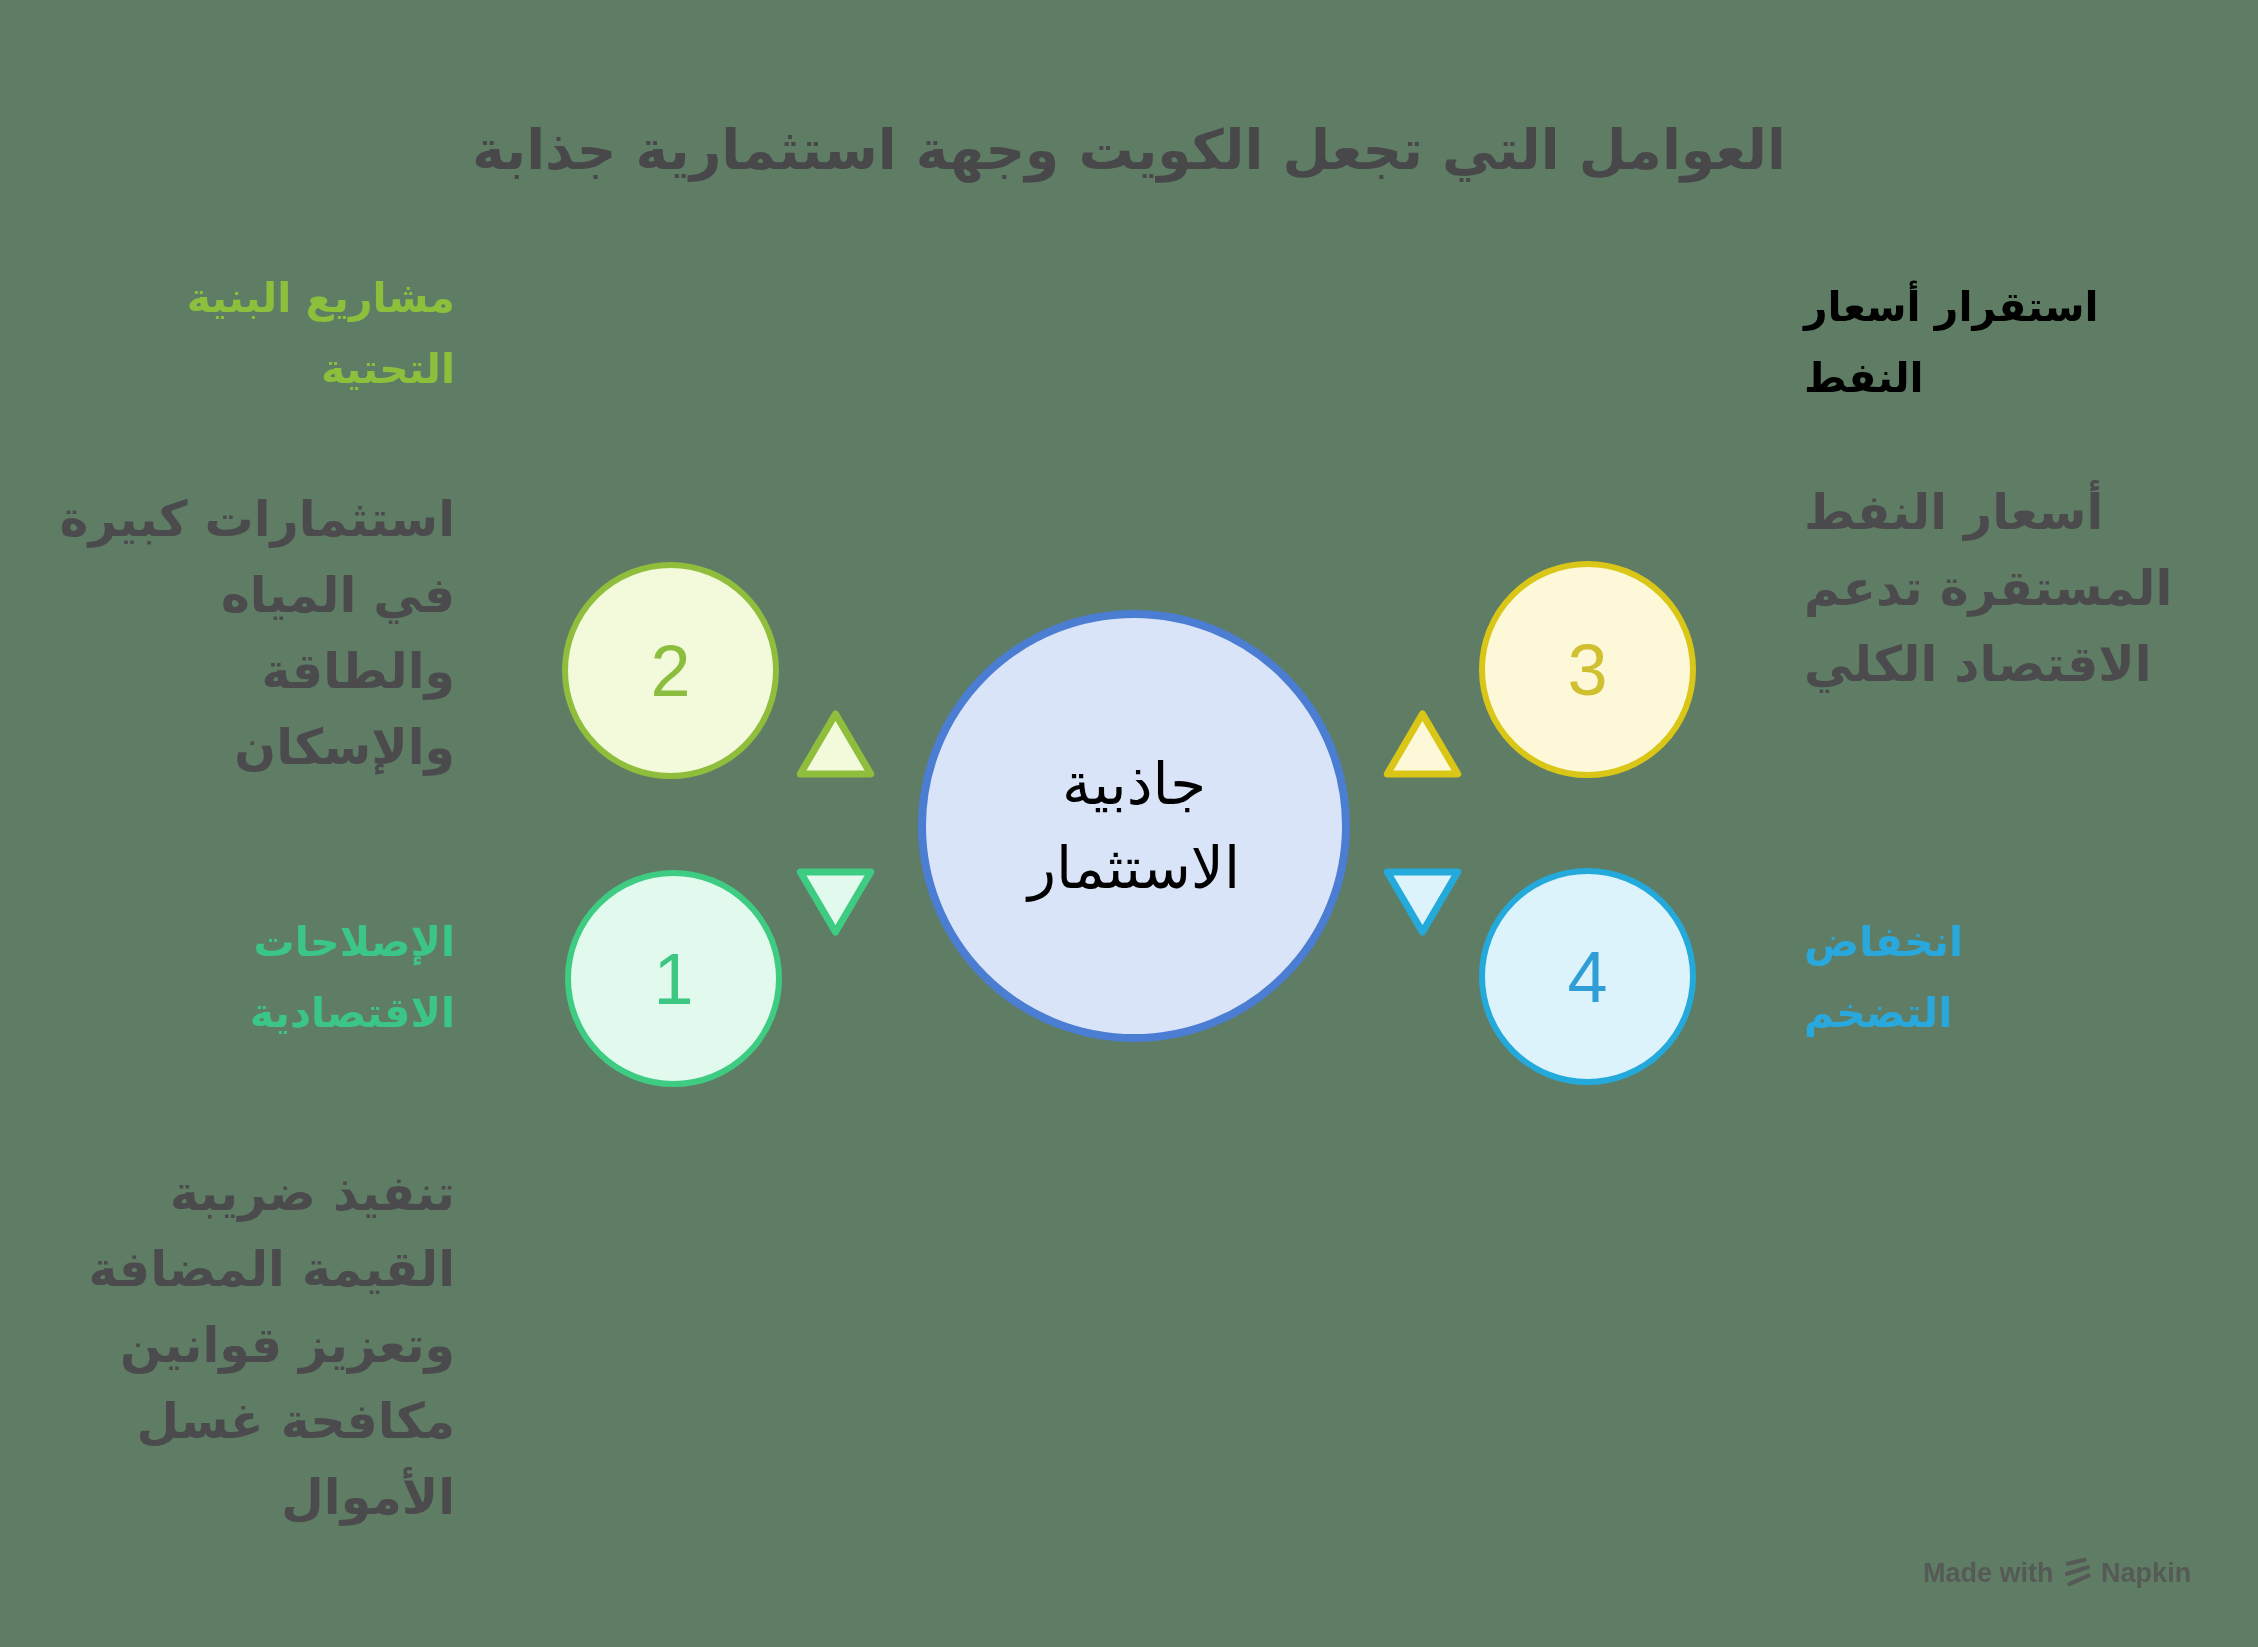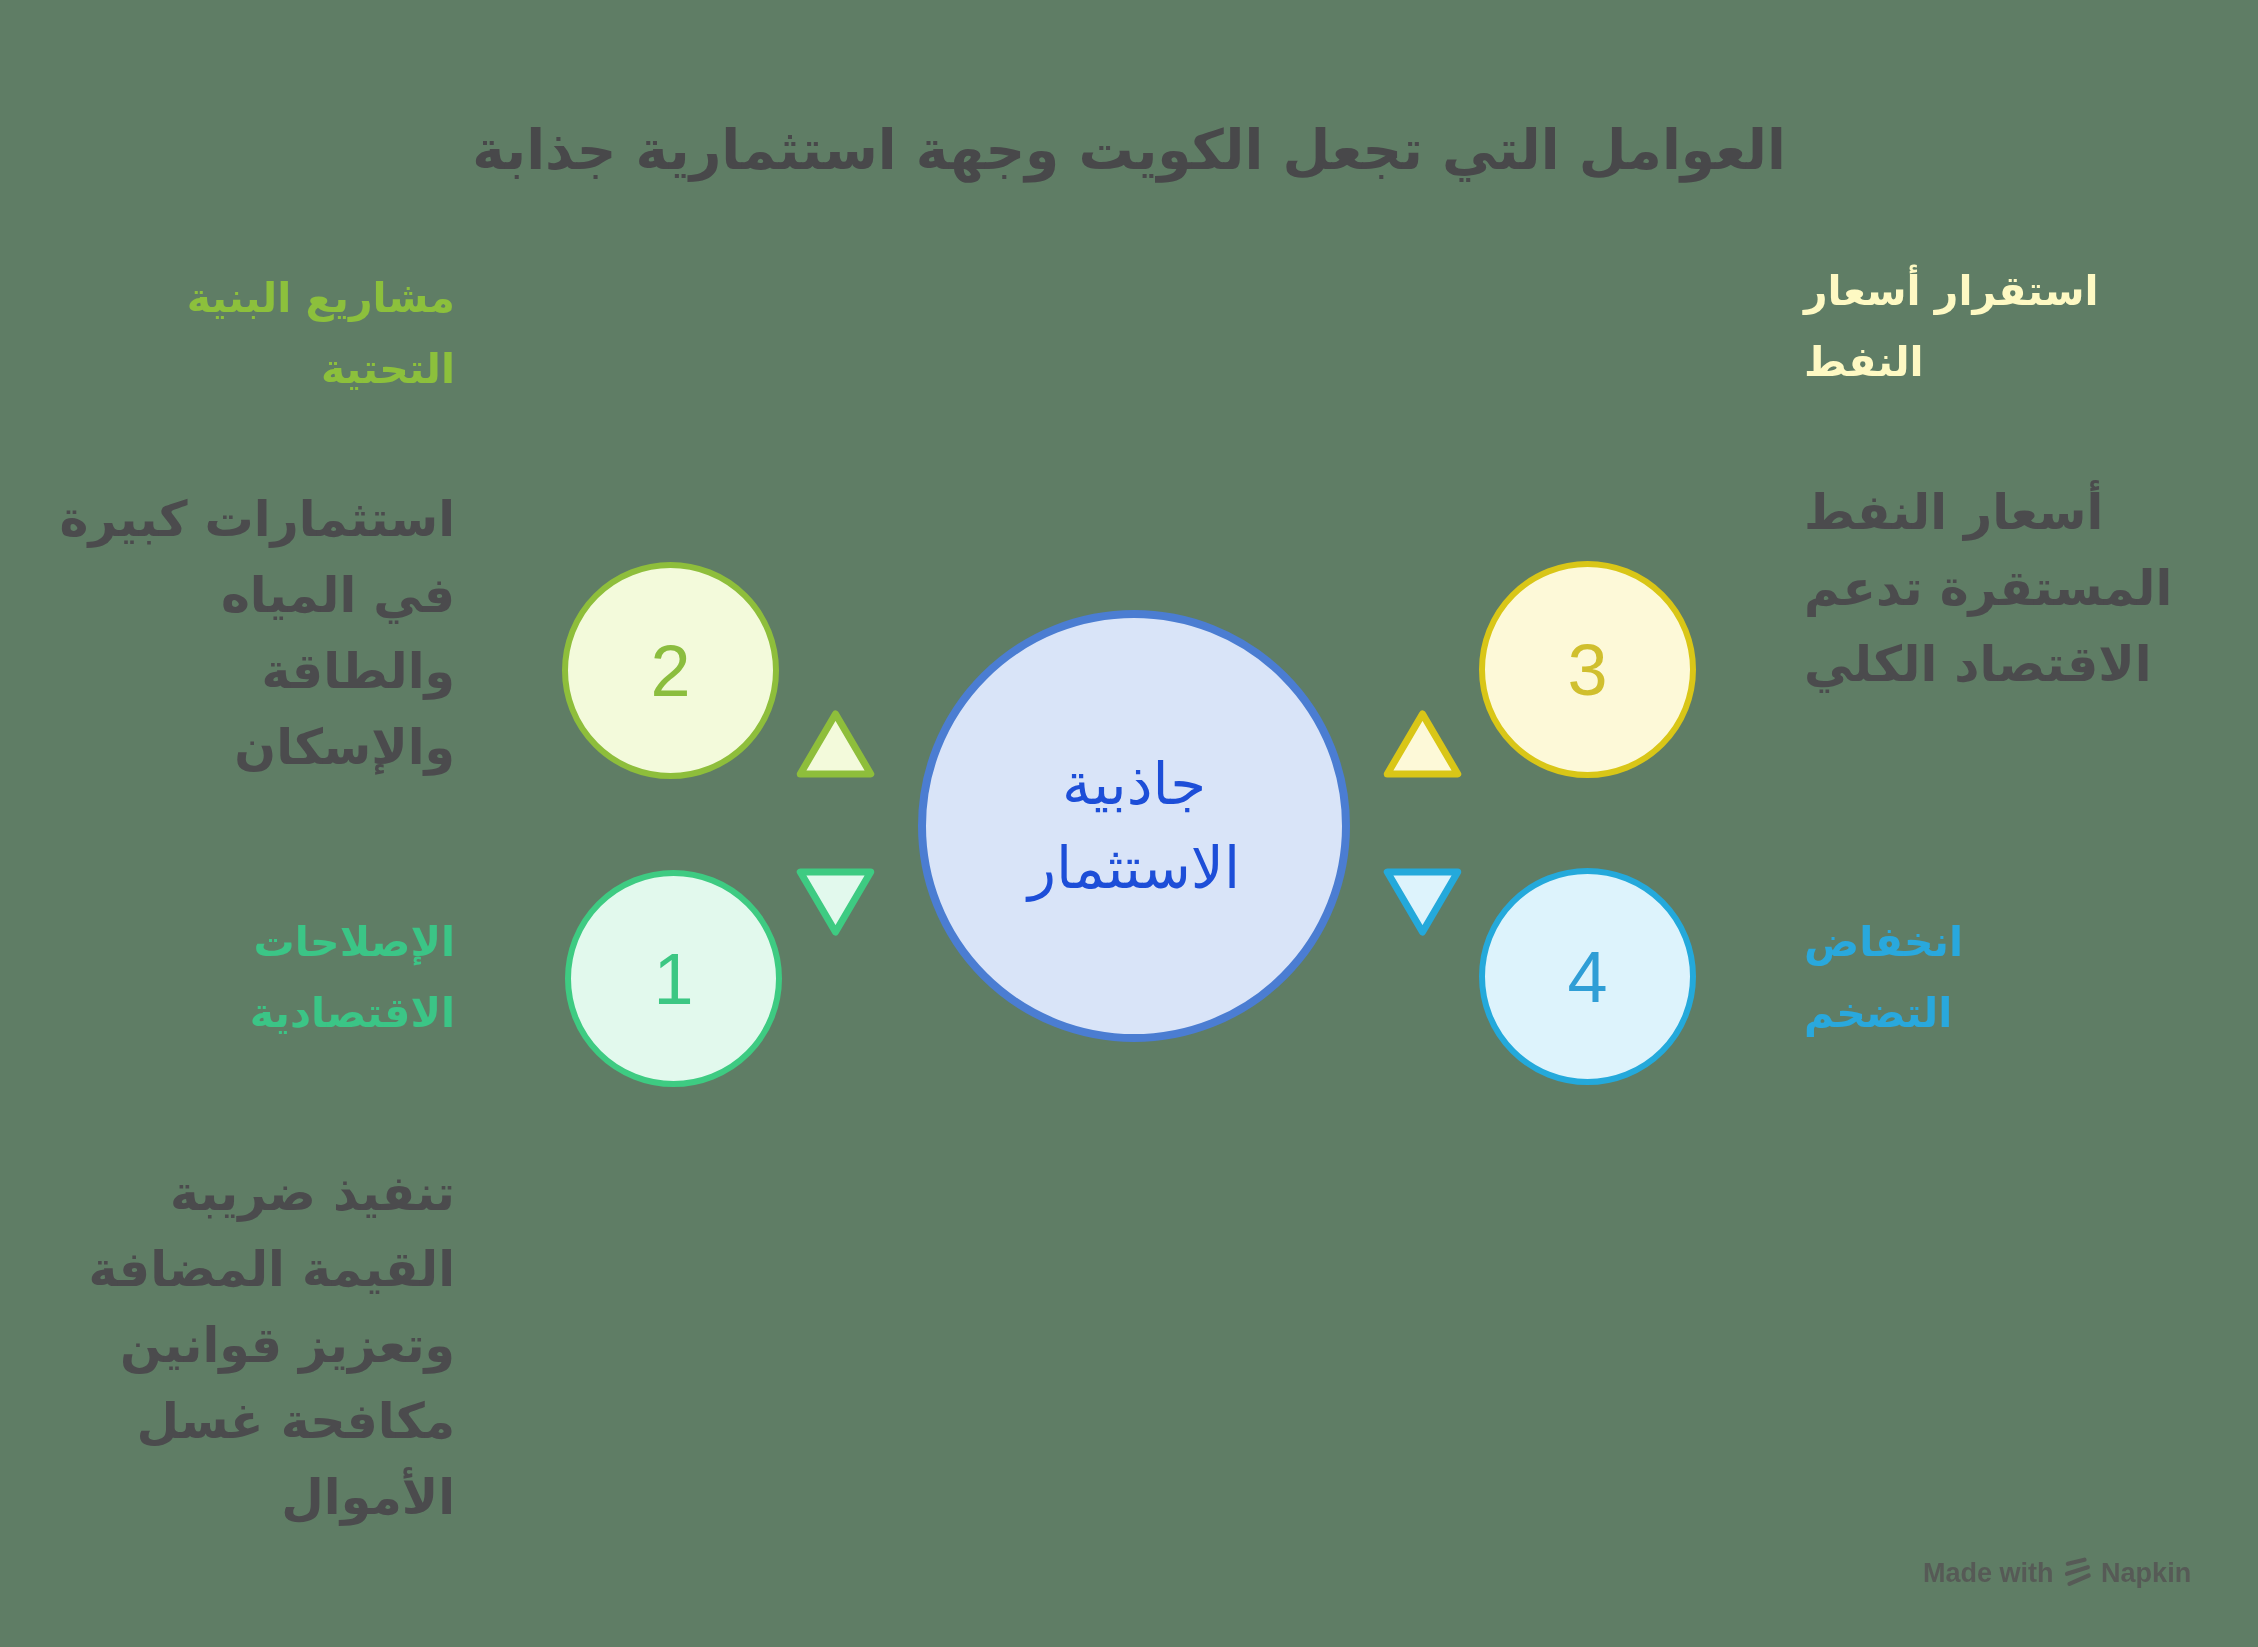--- a/index.html
+++ b/index.html
@@ -12,21 +12,21 @@
     direction:rtl;font-size:55px;font-weight:bold;color:#48484a;letter-spacing:0;
   }
   
   .hub{
     position:absolute;left:918px;top:610px;width:416px;height:416px;
     background:#d9e4f8;border:8px solid #4b7dd2;border-radius:50%;
     display:flex;align-items:center;justify-content:center;
   }
   .hub-label{
     direction:rtl;text-align:center;white-space:pre-line;
-    font-size:58px;line-height:1.45;color:#1d4ed8;
+    font-size:58px;line-height:1.45;color:#000000;
   }
   
   .node{
     position:absolute;width:205px;height:205px;border-radius:50%;
     display:flex;align-items:center;justify-content:center;
     font-family:"Liberation Sans",sans-serif;font-size:72px;
   }
   .node-2{left:562px;top:562px;background:#f3fadb;border:6.2px solid #8ebe3b;color:#8bbd3e;}
   .node-1{left:565px;top:870px;background:#e2f9ed;border:6.2px solid #3ecb82;color:#3cc783;}
   .node-3{left:1479px;top:561px;background:#fdf9d8;border:6.2px solid #d9c617;color:#d0bf2e;}
@@ -40,21 +40,21 @@
   
   .side{position:absolute;direction:rtl;white-space:pre-line;}
   .side.left{left:49px;width:406px;text-align:right;}
   .side.right{left:1804px;width:415px;text-align:left;}
   .side-label{font-size:41px;font-weight:bold;line-height:1.72;}
   .side-desc{font-size:49px;font-weight:bold;line-height:1.55;color:#4b4b4d;}
   .tl-label{top:263px;color:#8cc03c;}
   .tl-desc{top:482px;}
   .bl-label{top:907px;color:#3bc586;}
   .bl-desc{top:1156px;}
-  .tr-label{top:256px;color:#fef9c3;}
+  .tr-label{top:272px;color:#000000;}
   .tr-desc{top:475px;}
   .br-label{top:907px;color:#29a8dd;}
   .br-desc{top:1112px;}
   
   .watermark{
     position:absolute;left:1923px;top:1556px;display:flex;align-items:center;gap:8.8px;
     font-family:"Liberation Sans",sans-serif;font-size:27px;font-weight:bold;
     color:#565a56;
     justify-content:center;
   }

